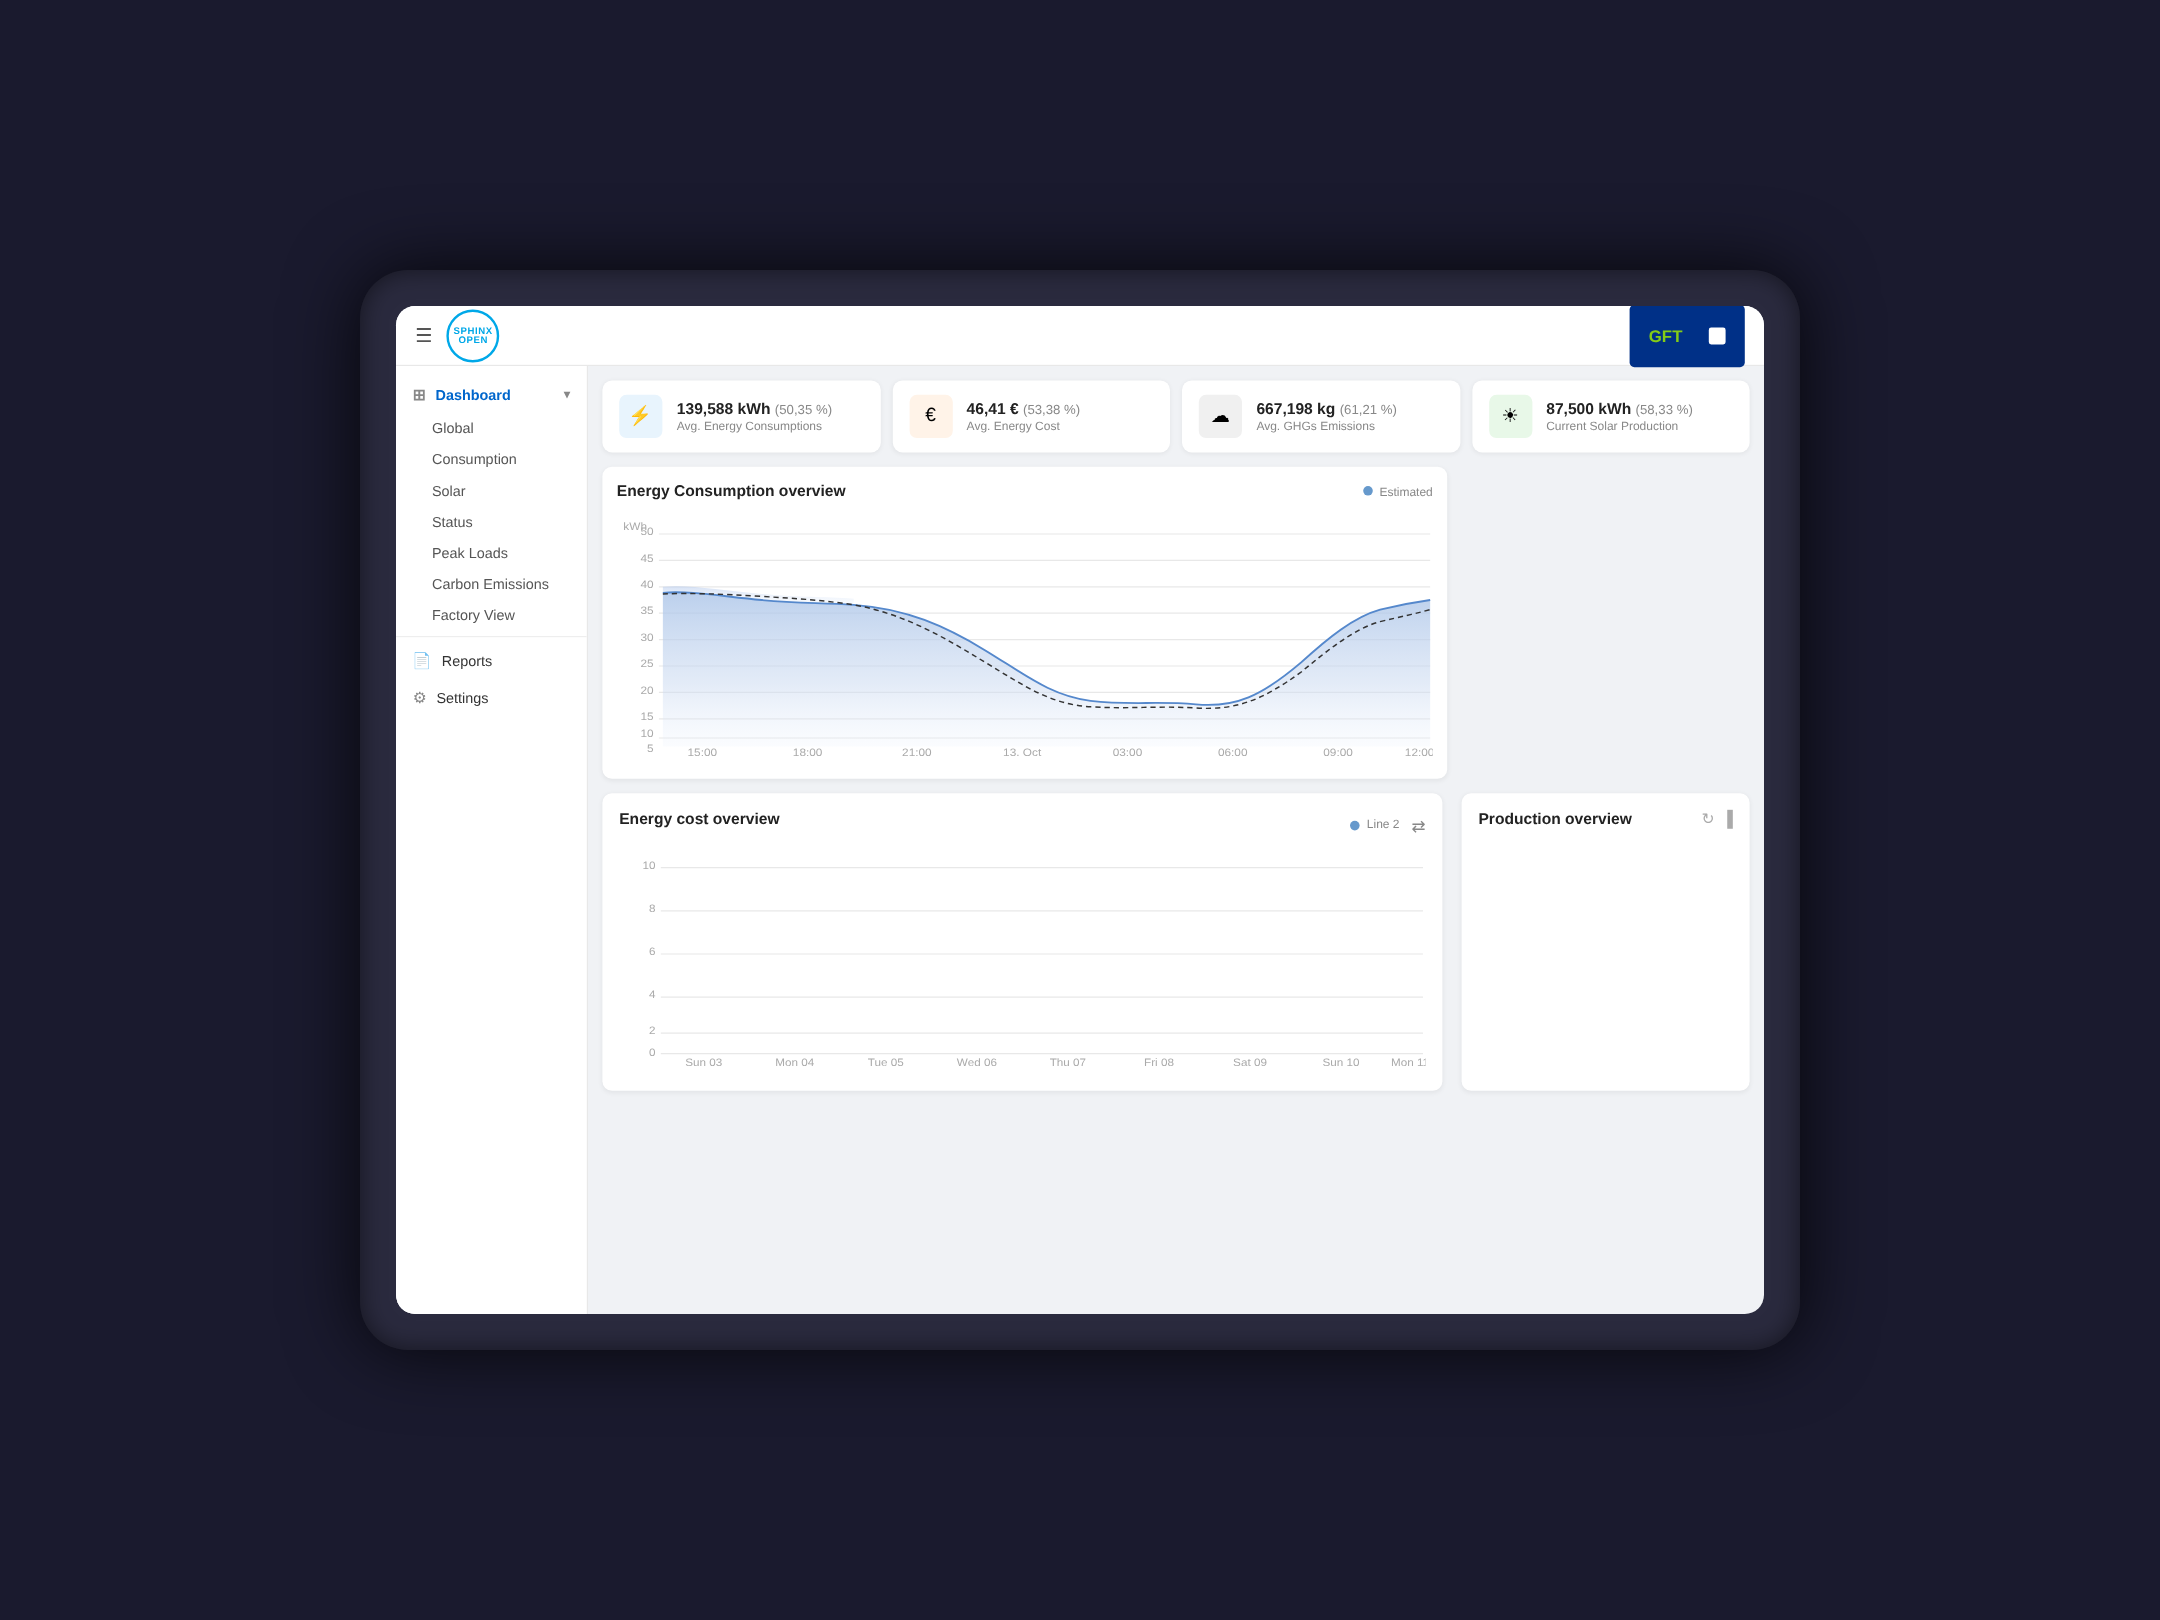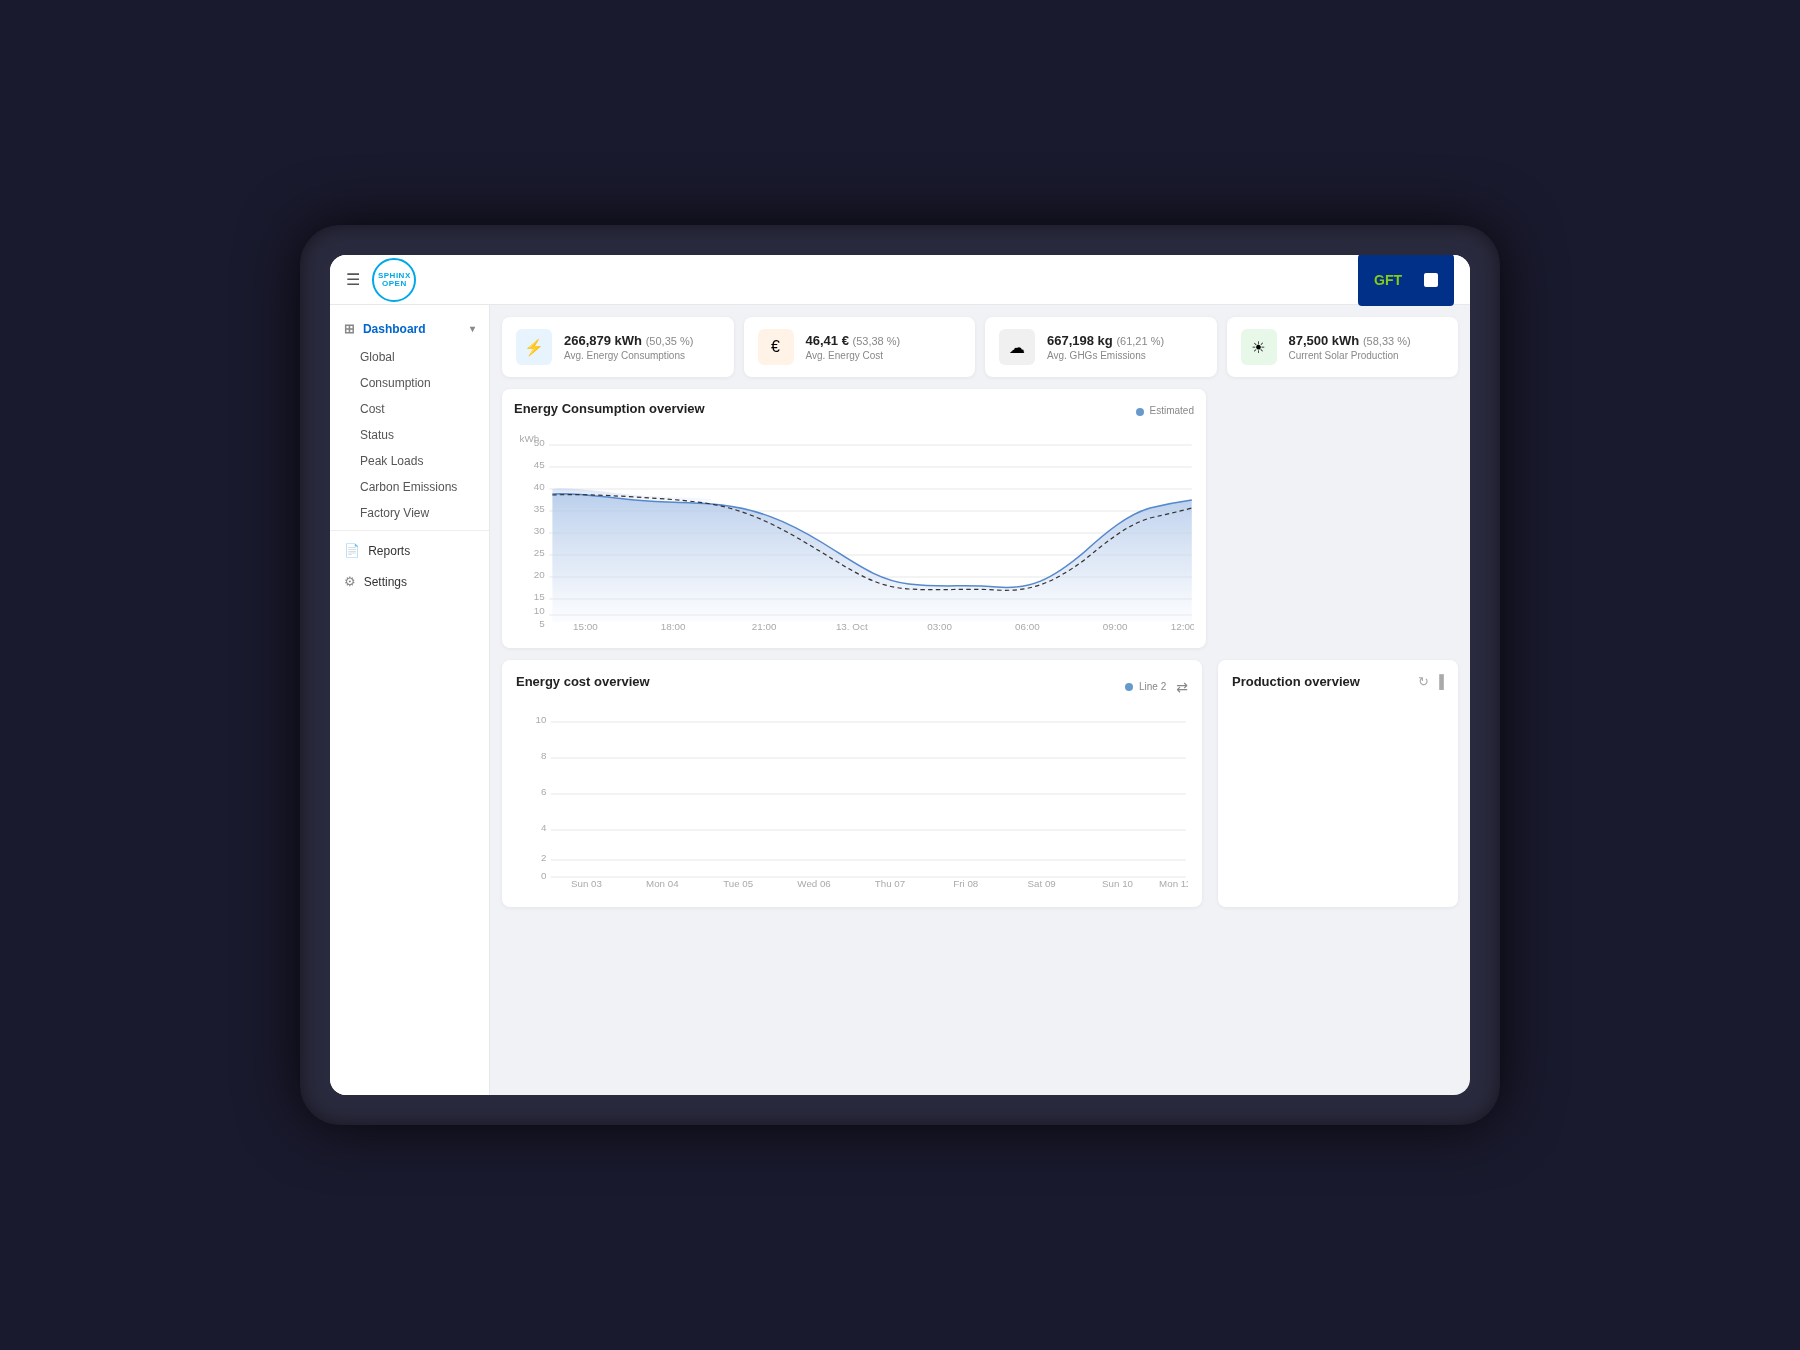--- a/index.html
+++ b/index.html
@@ -198,21 +198,21 @@
     }
     .chart-title {
       font-size: 13px;
       font-weight: 700;
       color: #222;
       margin-bottom: 10px;
     }
     
     .chart-legend {
       display: flex;
-      align-items: flex-end;
+      align-items: flex-start;
       gap: 6px;
       justify-content: flex-end;
       margin-bottom: 6px;
       font-size: 10px;
       color: #888;
     }
     .legend-dot {
       width: 8px;
       height: 8px;
       border-radius: 50%;
@@ -365,21 +365,21 @@
     <div class="main-layout">
 
       <div class="sidebar">
         <div class="sidebar-item active">
           <span class="icon">⊞</span>
           <span>Dashboard</span>
           <span class="chevron">▾</span>
         </div>
         <div class="sidebar-sub-item">Global</div>
         <div class="sidebar-sub-item">Consumption</div>
-        <div class="sidebar-sub-item">Cost</div>
+        <div class="sidebar-sub-item">Solar</div>
         <div class="sidebar-sub-item">Status</div>
         <div class="sidebar-sub-item">Peak Loads</div>
         <div class="sidebar-sub-item">Carbon Emissions</div>
         <div class="sidebar-sub-item">Factory View</div>
         <div class="sidebar-divider"></div>
         <div class="sidebar-item">
           <span class="icon">📄</span>
           <span>Reports</span>
         </div>
         <div class="sidebar-item">
@@ -390,21 +390,21 @@
 
       <div class="content">
 
         <div class="stats-row">
           <div class="stat-card">
             <div class="stat-icon-box stat-icon-blue">
               <span>⚡</span>
             </div>
             <div class="stat-info">
               <div class="stat-value">
-                <span>266,879 kWh</span>
+                <span>139,588 kWh</span>
                 <span class="stat-percent">(50,35 %)</span>
               </div>
               <div class="stat-label">Avg. Energy Consumptions</div>
             </div>
           </div>
           <div class="stat-card">
             <div class="stat-icon-box stat-icon-orange">
               <span>€</span>
             </div>
             <div class="stat-info">

